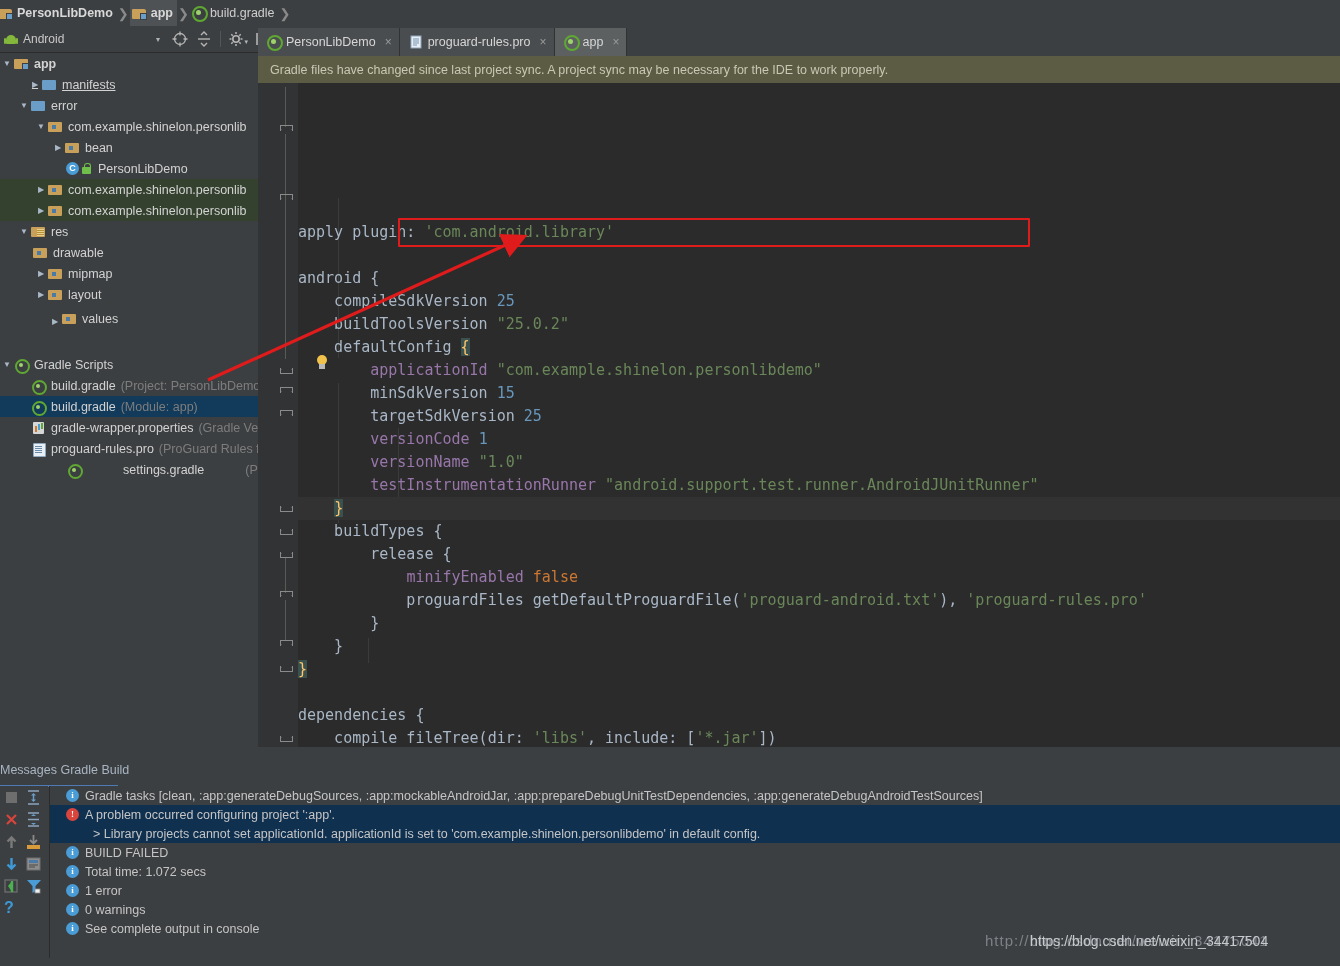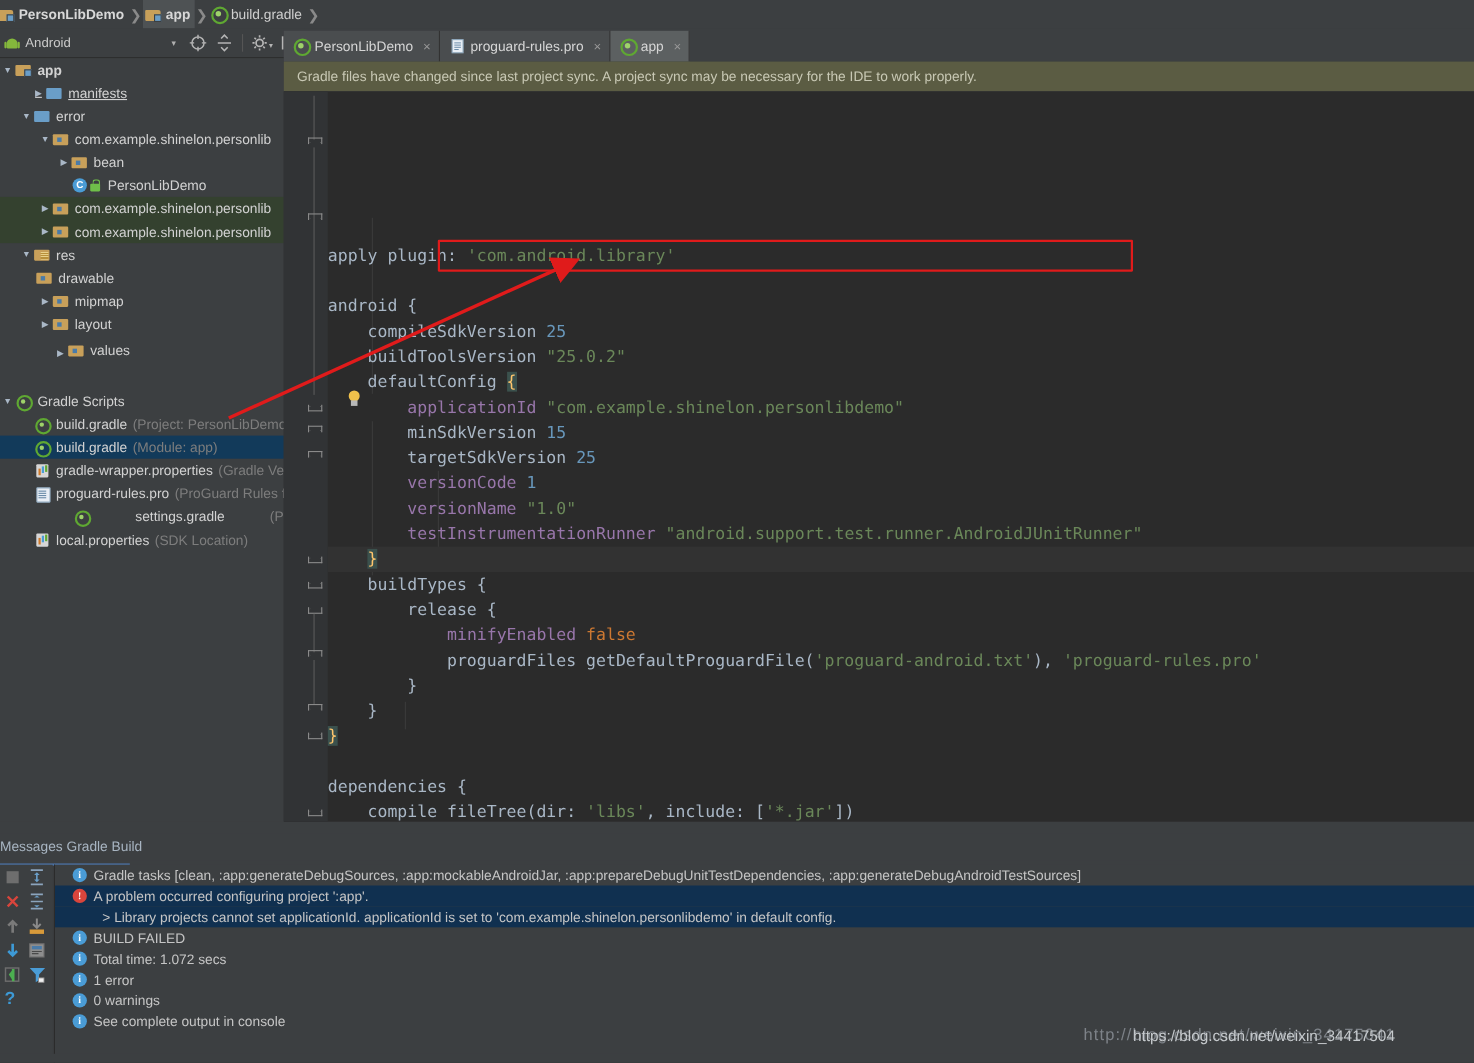--- a/index.html
+++ b/index.html
@@ -406,26 +406,20 @@
           <span class="t-ico f-txt"></span>
           <span class="t-label">proguard-rules.pro</span>
           <span class="t-sub">(ProGuard Rules for app)</span>
         </div>
         <div class="tree-row" style="padding-left: 17px; gap: 36px;">
           <span class="twisty"></span>
           <span class="t-ico f-grd"></span>
           <span class="t-label">settings.gradle</span>
           <span class="t-sub">(Project Settings)</span>
         </div>
-        <div class="tree-row" style="padding-left: 17px;">
-          <span class="twisty"></span>
-          <span class="t-ico f-prop"></span>
-          <span class="t-label">local.properties</span>
-          <span class="t-sub">(SDK Location)</span>
-        </div>
       </div>
 
   </div>
 
   <div class="tab-strip">
     <div class="etab">
       <span class="etab-ico ico-gradle"></span>
       <span>PersonLibDemo</span>
       <span class="etab-close">×</span>
     </div>

